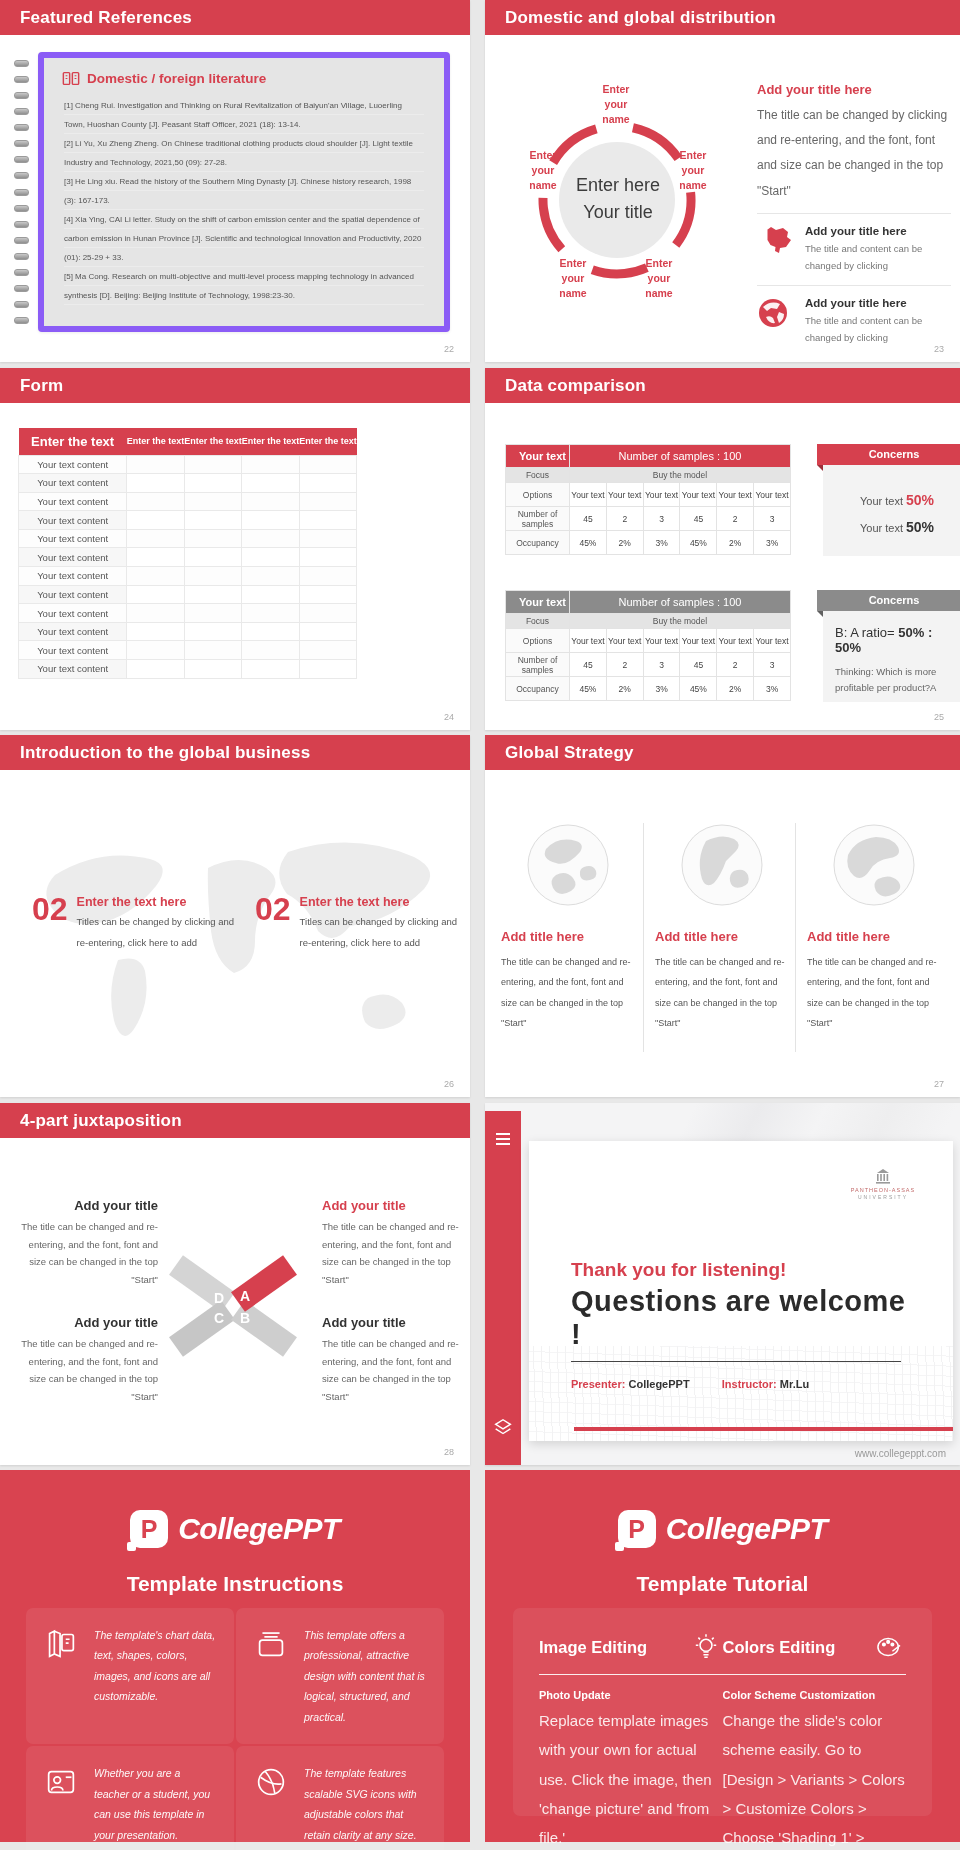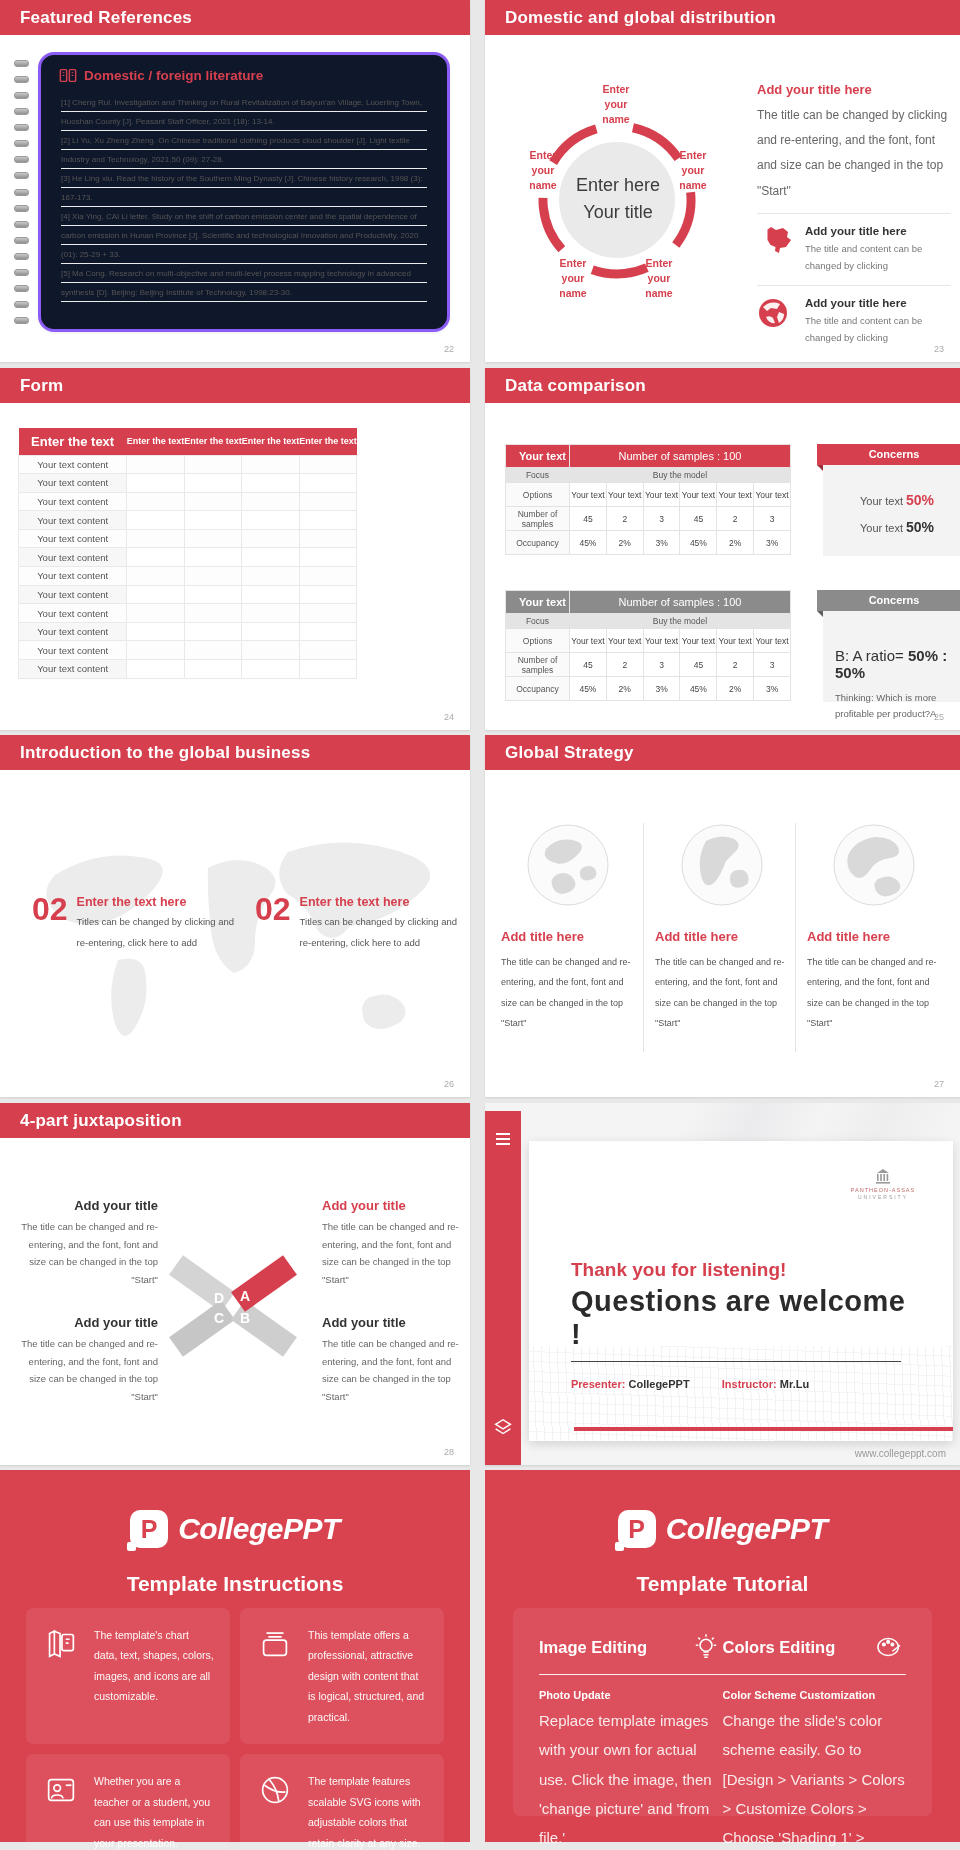--- a/index.html
+++ b/index.html
@@ -8,21 +8,21 @@
 
   .slide { position:absolute; background:#fff; box-shadow:0 1px 2px rgba(0,0,0,.10); overflow:hidden; }
   .slide-header { position:absolute; left:0; top:0; right:0; height:35px; background:#d6404e; }
   .slide-header .t { color:#fff; font-weight:bold; font-size:17px; line-height:35px; padding-left:20px; letter-spacing:.2px; }
   .pagenum { position:absolute; right:16px; bottom:8px; font-size:9px; color:#aaa; }
 
   
   .notebook { position:absolute; left:14px; top:52px; right:20px; bottom:30px; }
   .spiral { position:absolute; left:0; top:8px; bottom:8px; width:20px; display:flex; flex-direction:column; justify-content:space-between; }
   .ring { width:15px; height:7px; border-radius:3px; background:linear-gradient(#c9c9c9,#8f8f8f); border:1px solid #9b9b9b; }
-  .sheet { position:absolute; left:24px; top:0; right:0; bottom:0; background:#0f172a; border:3px solid #8b5cf6; border-radius:16px; box-shadow:0 1px 3px rgba(0,0,0,.08); }
+  .sheet { position:absolute; left:24px; top:0; right:0; bottom:0; background:#e5e5e5; border:6px solid #8b5cf6; border-radius:4px; box-shadow:0 1px 3px rgba(0,0,0,.08); }
   .ref-heading { display:flex; align-items:center; gap:7px; padding:13px 18px 2px; }
   .ref-heading .txt { color:#d6404e; font-weight:bold; font-size:13.5px; }
   .refs { margin:8px 20px 0; height:212px; overflow:hidden; font-size:8px; line-height:19px; color:#555;
           background-image:repeating-linear-gradient(to bottom, transparent 0 18px, #ececec 18px 19px); }
 
   
   .orbit-wrap { position:absolute; left:20px; top:60px; width:245px; height:265px; }
   .orbit-center-text { position:absolute; left:54px; top:112px; width:118px; text-align:center; color:#3c3c3c; font-size:18px; line-height:1.5; }
   .orbit-label { position:absolute; width:52px; text-align:center; color:#d6404e; font-weight:bold; font-size:10.5px; line-height:1.45; }
   .pos-top  { left:85px; top:22px; }
@@ -66,21 +66,21 @@
   .sec-red .ribbon { background:#d6404e; }
   .sec-gray .ribbon { background:#8b8b8b; }
   .ribbon::after { content:""; position:absolute; left:0; top:21px; border-style:solid; border-width:0 6px 6px 0; border-color:transparent; }
   .sec-red .ribbon::after { border-right-color:#9d2f3a; }
   .sec-gray .ribbon::after { border-right-color:#606060; }
   .concerns .cbody { padding:14px 12px 0; }
   .concerns .cline { text-align:center; font-size:11px; color:#555; line-height:1.9; }
   .concerns .cline b { font-size:14px; }
   .val-red { color:#d6404e; }
   .val-dark { color:#333; }
-  .concerns .ratio { font-size:15px; color:#333;margin-top:22px; }
+  .concerns .ratio { font-size:13px; color:#333; }
   .concerns .note { margin-top:9px; font-size:9.5px; color:#666; line-height:1.7; }
 
   
   .worldmap { position:absolute; left:0; top:50px; width:470px; height:300px; opacity:1; }
   .gb-item { position:absolute; display:flex; gap:9px; top:158px; }
   .gb-num { font-size:32px; font-weight:bold; color:#d6404e; line-height:1; }
   .gb-item h3 { color:#d6404e; font-size:12.5px; font-weight:bold; margin-top:2px; }
   .gb-item p { font-size:9.5px; color:#555; line-height:2.2; margin-top:3px; width:168px; }
 
   
@@ -122,21 +122,21 @@
   .tbar { position:absolute; left:45px; right:0; bottom:10px; height:4px; background:#d6404e; }
   .twebsite { position:absolute; right:14px; bottom:6px; font-size:10px; color:#999; }
 
   
   .panel { position:absolute; background:#d94350; }
   .brandrow { display:flex; align-items:center; justify-content:center; gap:10px; padding-top:40px; }
   .brandmark { position:relative; width:38px; height:38px; background:#fff; border-radius:10px; color:#d94350; font-weight:bold; font-size:25px; text-align:center; line-height:38px; }
   .brandmark::after { content:""; position:absolute; left:-3px; bottom:-3px; width:9px; height:9px; background:#fff; border-radius:2px; }
   .brandname { color:#fff; font-size:30px; font-weight:bold; font-style:italic; letter-spacing:-.5px; }
   .panel h2 { color:#fff; text-align:center; font-size:21px; font-weight:bold; margin-top:24px; }
-  .cardsgrid { position:absolute; left:26px; right:26px; top:138px; bottom:26px; display:grid; grid-template-columns:1fr 1fr; grid-template-rows:1fr 1fr; gap:10px; }
+  .cardsgrid { position:absolute; left:26px; right:26px; top:138px; bottom:26px; display:grid; grid-template-columns:1fr 1fr; grid-template-rows:1fr 1fr; gap:2px;font-style:italic; }
   .icard { background:rgba(255,255,255,.08); border-radius:7px; padding:17px 16px; display:flex; gap:14px; align-items:flex-start; }
   .icard .itext { color:#fff; font-size:10.5px; line-height:1.95; opacity:.96; }
   .tutcard { position:absolute; left:28px; right:28px; top:138px; bottom:26px; background:rgba(255,255,255,.07); border-radius:7px; padding:22px 26px; display:flex; }
   .tutcol { flex:1; }
   .tutcol .hd { display:flex; justify-content:space-between; align-items:center; }
   .tutcol .hd .ti { color:#fff; font-size:16.5px; font-weight:bold; }
   .tutcol .rule { border-top:1.5px solid rgba(255,255,255,.9); margin:10px 0 14px; }
   .tutsec h4 { color:#fff; font-size:11px; font-weight:bold; margin-bottom:5px; }
   .tutsec p { color:rgba(255,255,255,.88); font-size:15px; line-height:1.95; }
   .tutsec + .tutsec { margin-top:15px; }

